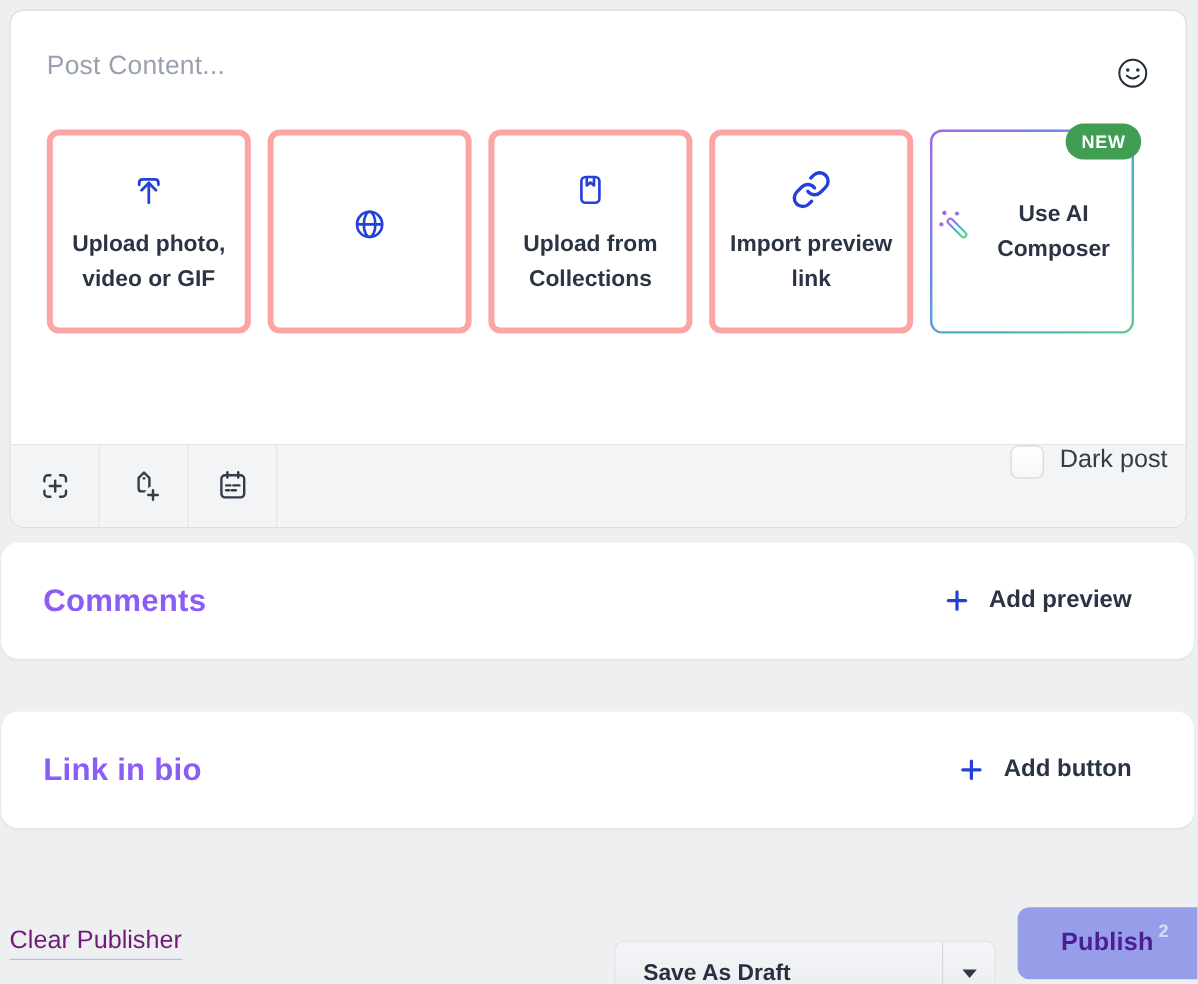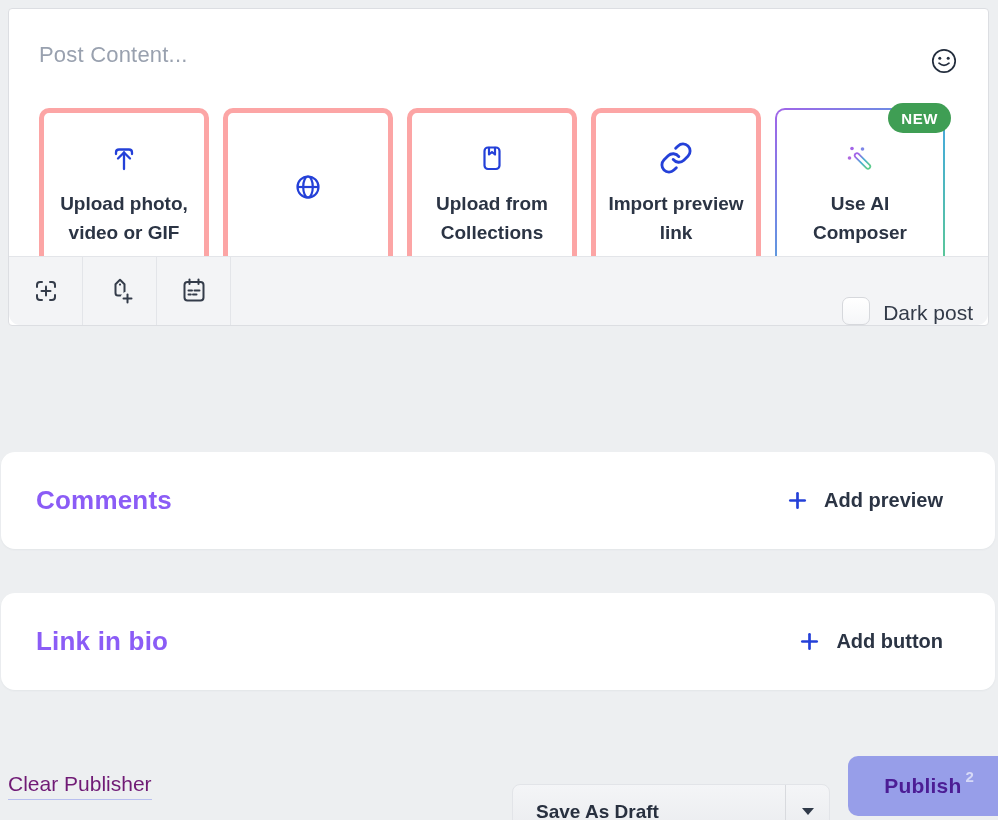--- a/index.html
+++ b/index.html
@@ -5,22 +5,22 @@
   * { margin:0; padding:0; box-sizing:border-box; }
   html,body { background:#e4e6e9; }
   #app {
     position:relative; width:998px; height:820px; overflow:hidden;
     background:#edeff1;
     font-family:"Liberation Sans", sans-serif;
     color:#2b3444;
   }
   
   .composer-card {
-    position:absolute; left:8px; top:8px; width:981px; height:318px;
-    background:#ffffff; border:1px solid #dcdee2; border-radius:4px;
+    position:absolute; left:8px; top:8px; width:981px; height:432px;
+    background:#ffffff; border:1px solid #dcdee2; border-radius:12px;
   }
   .post-placeholder {
     position:absolute; left:30px; top:33px;
     font-size:22px; color:#99a1af; letter-spacing:.2px;
   }
   .emoji-btn {
     position:absolute; right:28px; top:36px; width:32px; height:32px;
     display:flex; align-items:center; justify-content:center; cursor:pointer;
     background:none; border:none;
   }
@@ -39,21 +39,21 @@
     line-height:29px; padding:0 8px;
   }
   
   .ai-wrap {
     position:relative; width:170px; height:170px; border-radius:10px; padding:2px;
     background:linear-gradient(135deg,#a264e8 0%,#6e8be4 35%,#47aed3 60%,#5ecb8f 100%);
     cursor:pointer;
   }
   .ai-inner {
     width:100%; height:100%; background:#fff; border-radius:8px;
-    display:flex; flex-direction:column; align-items:center; justify-content:center;
+    display:flex; flex-direction:row; align-items:center; justify-content:center;
   }
   .ai-inner .icon-box { height:36px; display:flex; align-items:center; justify-content:center; margin-bottom:13px; }
   .new-badge {
     position:absolute; top:-5px; right:-6px; height:30px; padding:0 13px;
     background:#3f9e54; color:#fff; font-size:15px; font-weight:bold;
     letter-spacing:.6px; border-radius:15px;
     display:flex; align-items:center; z-index:2;
   }
   
   .toolbar {
@@ -61,21 +61,21 @@
     background:#f3f4f6; border-top:1px solid #e3e5e9;
     border-radius:0 0 11px 11px;
     display:flex; align-items:stretch;
   }
   .tool-cell {
     width:74px; display:flex; align-items:center; justify-content:center;
     border-right:1px solid #e3e5e9; cursor:pointer; background:none; border-top:none; border-bottom:none; border-left:none;
   }
   .toolbar-spacer { flex:1; }
   .darkpost {
-    display:flex; align-items:flex-end; gap:13px; padding-right:15px; cursor:pointer;
+    display:flex; align-items:flex-start; gap:13px; padding-right:15px; cursor:pointer;
   }
   .checkbox {
     width:28px; height:28px; border:1px solid #d6d8dc; border-radius:7px;
     background:linear-gradient(#ffffff,#f5f6f8);
   }
   .darkpost-label { font-size:21px; color:#333b49; }
   
   .section-card {
     position:absolute; left:1px; width:994px; height:97px;
     background:#fff; border-radius:14px;

